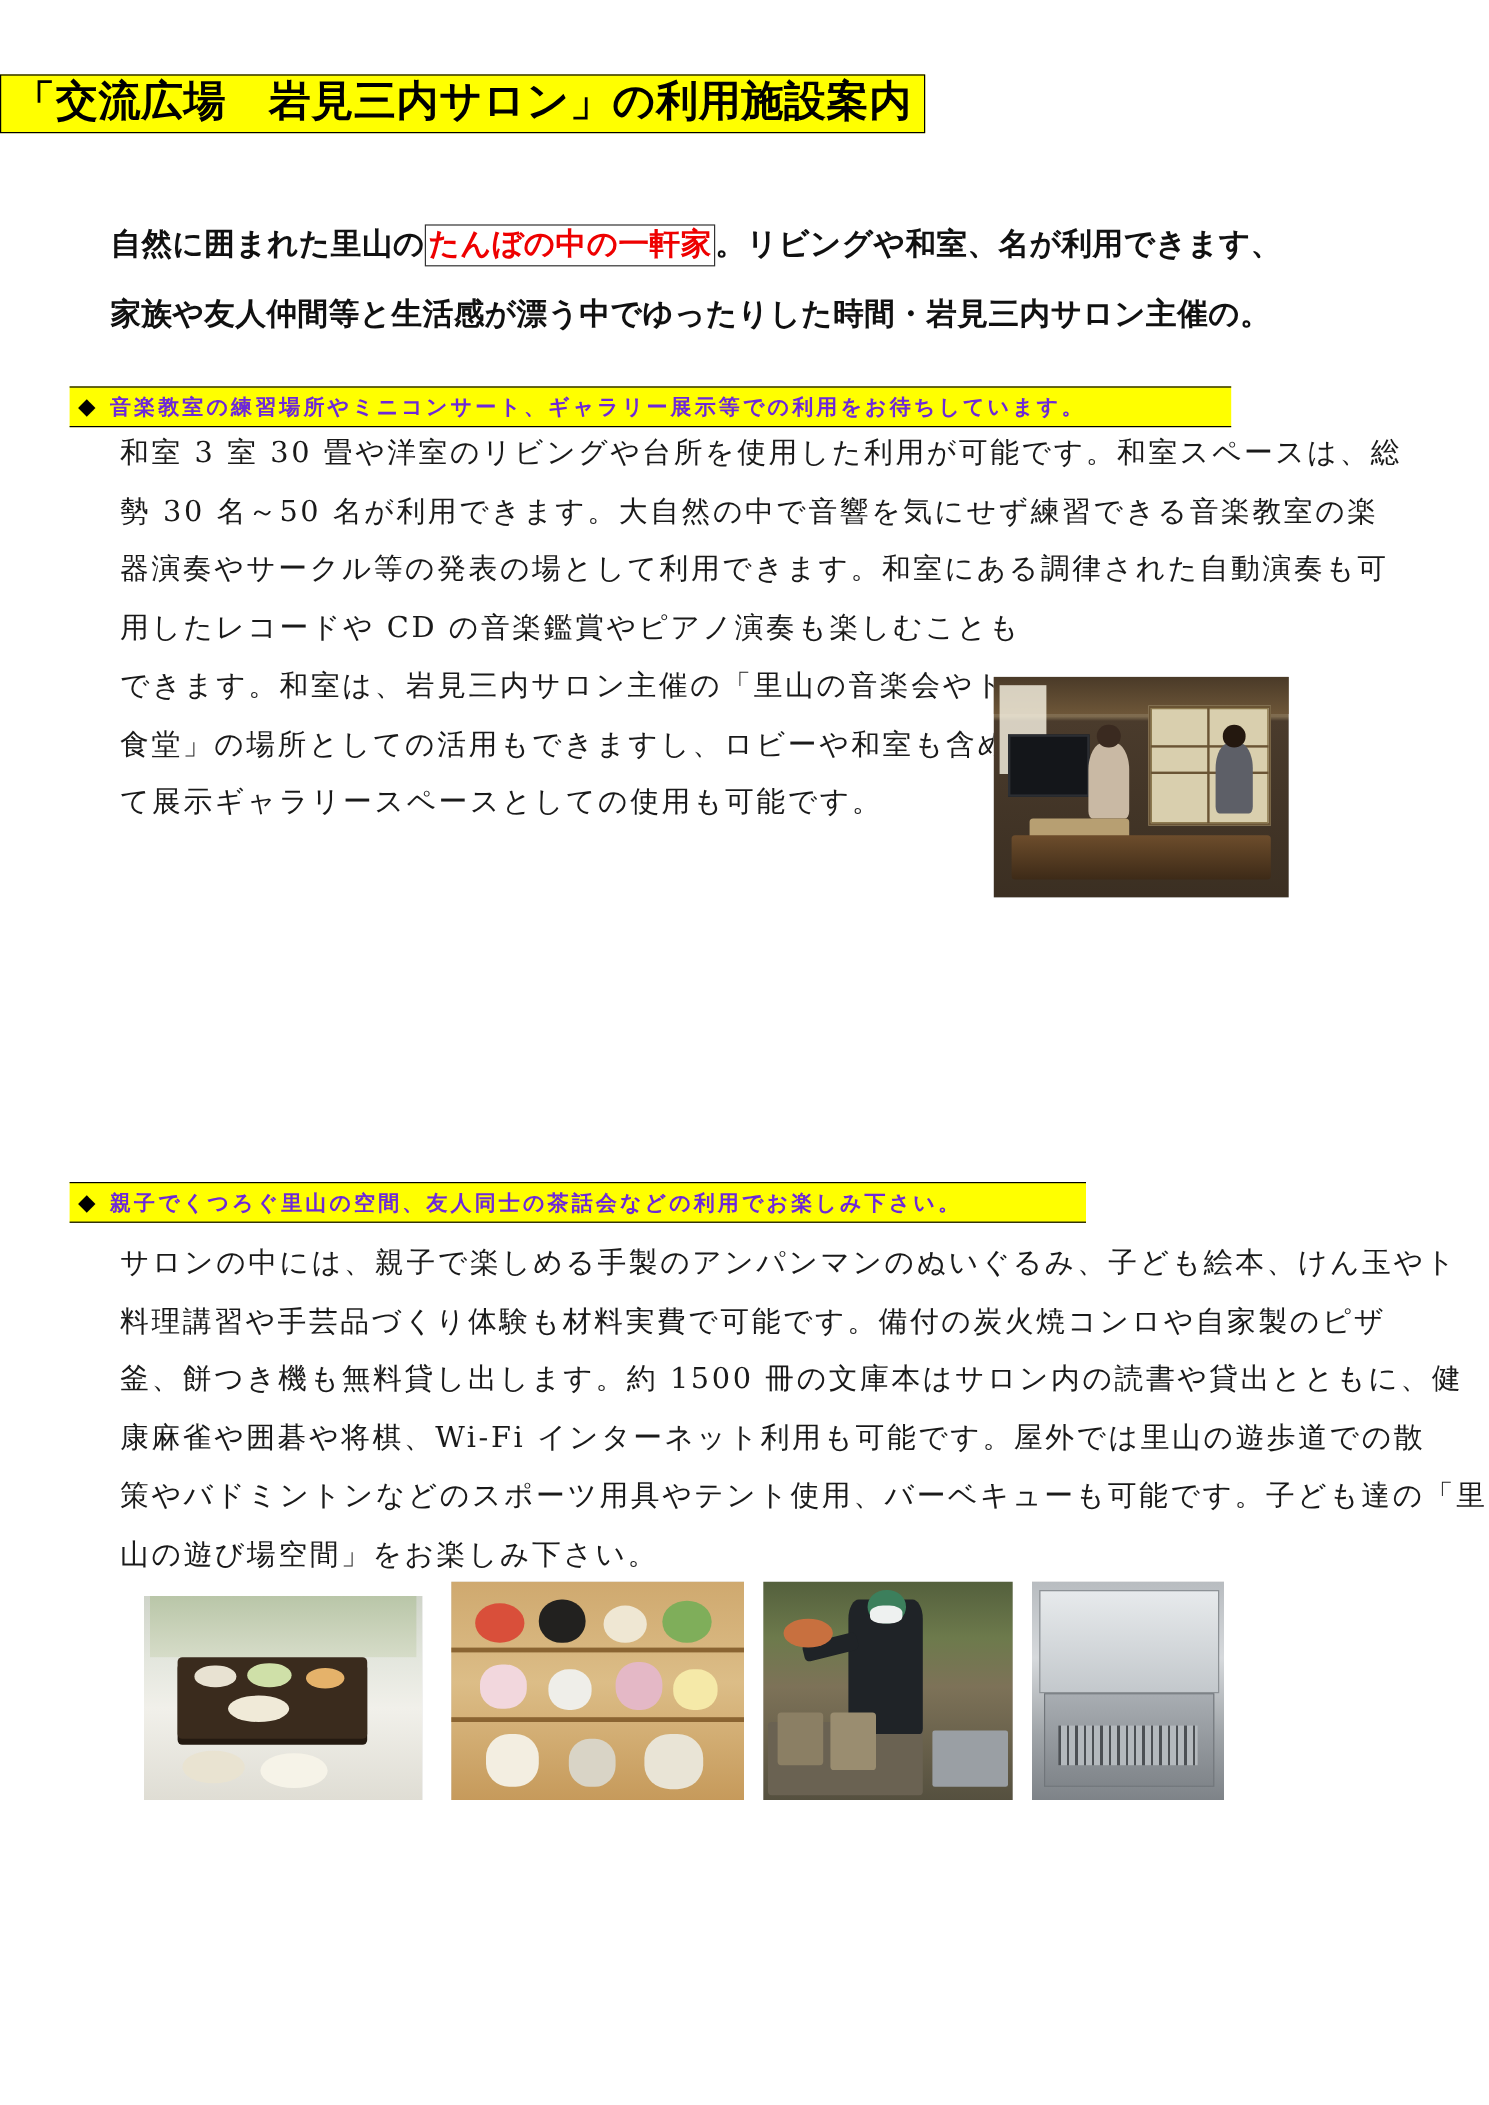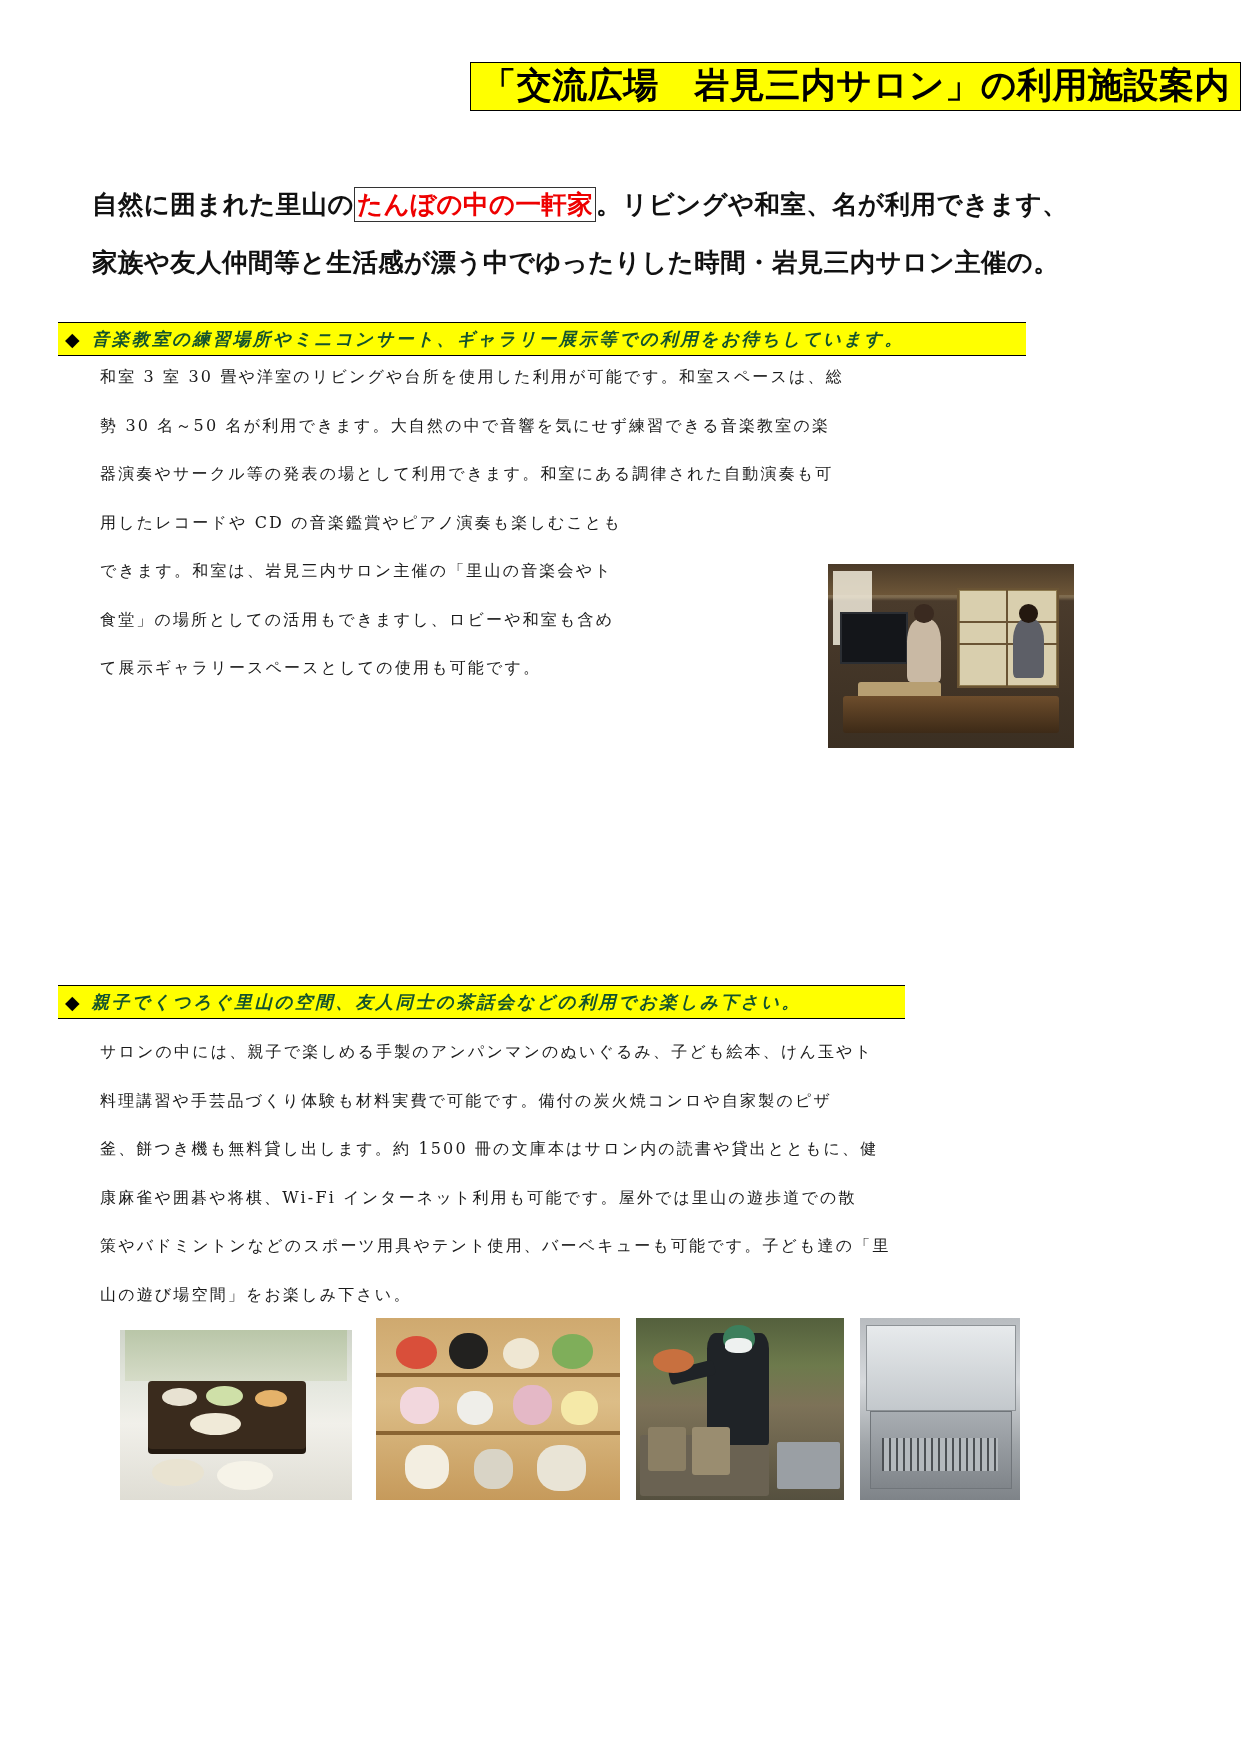--- a/index.html
+++ b/index.html
@@ -20,21 +20,21 @@
     overflow: hidden;
     box-sizing: border-box;
   }
 
   
   .title-wrap {
     position: absolute;
     left: 0;
     top: 62px;
     width: 1241px;
-    text-align: right;
+    text-align: left;
   }
   .title-box {
     display: inline-block;
     background: #ffff00;
     border: 1.5px solid #000000;
     padding: 3px 10px 6px 10px;
     font-family: "DejaVu Serif", "Liberation Serif", serif;
     font-weight: bold;
     font-size: 35px;
     line-height: 1.08;
@@ -80,32 +80,31 @@
     line-height: 1;
     color: #000000;
     margin-right: 12px;
     flex: 0 0 auto;
   }
   .yellow-bar .bar-text {
     font-family: "DejaVu Serif", "Liberation Serif", serif;
     font-weight: bold;
     font-size: 17.5px;
     letter-spacing: 2.6px;
-    color: #14532d;
+    color: #6d28d9;
     white-space: nowrap;
-    font-style: italic;
   }
   #bar-1 { left: 58px; top: 322px; width: 968px; }
   #bar-2 { left: 58px; top: 985px; width: 847px; }
 
   
   .body-par {
     position: absolute;
     font-family: "DejaVu Serif", "Liberation Serif", serif;
-    font-size: 16px;
+    font-size: 24px;
     letter-spacing: 2.15px;
     color: #1a1a1a;
     line-height: 48.5px;
   }
   .body-par .ln { display: block; white-space: nowrap; }
   #par-1 { left: 100px; top: 353px; width: 1060px; }
   #par-2 { left: 100px; top: 1028px; width: 1060px; }
 
   
   #par-1 .ln.short { }

